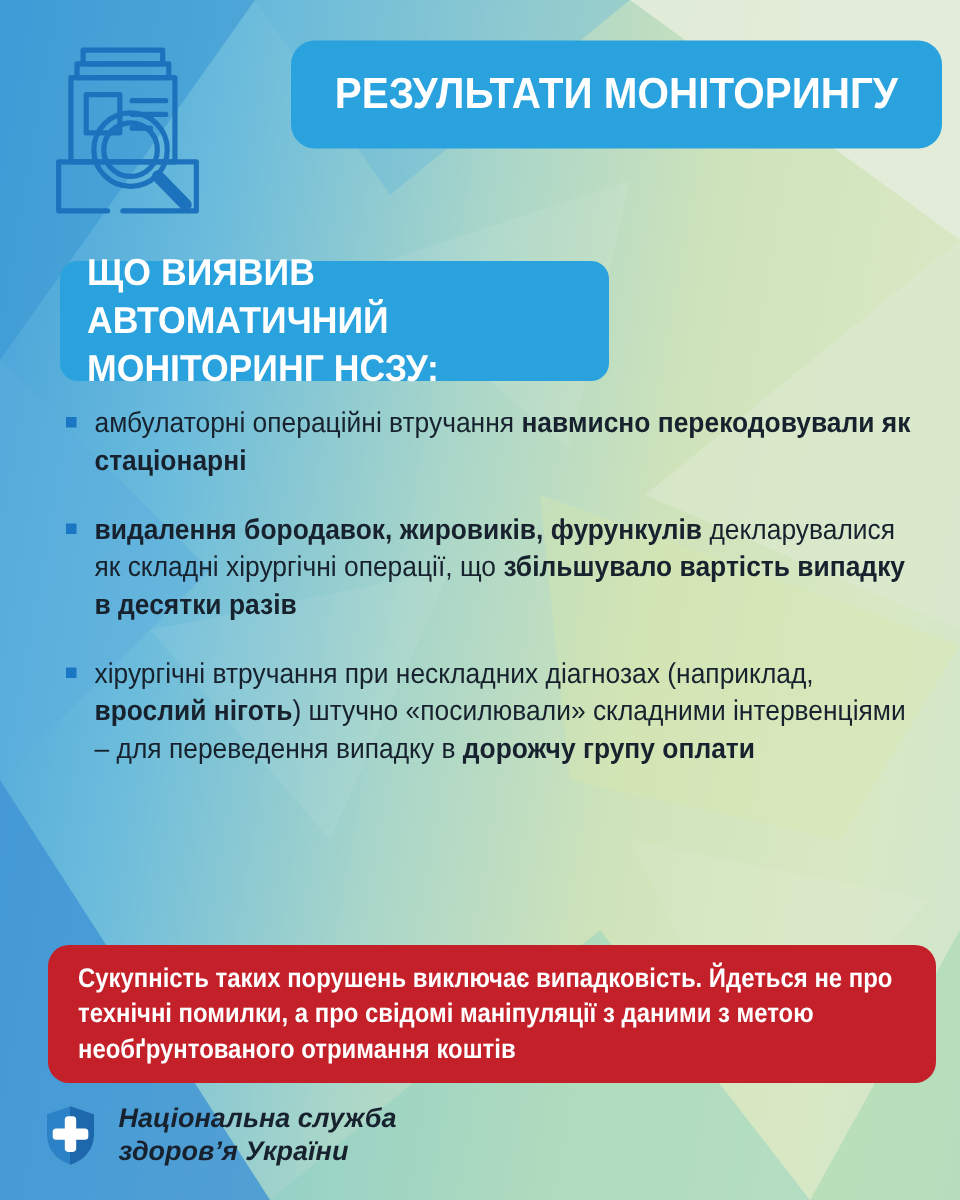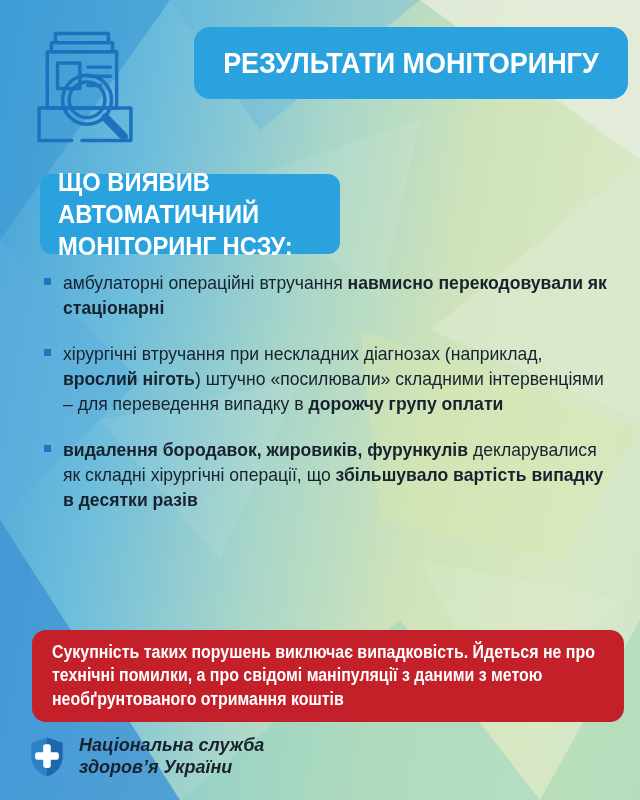--- a/index.html
+++ b/index.html
@@ -12,21 +12,21 @@
   .bg { position:absolute; inset:0; z-index:0; }
 
   .banner-icon { position:absolute; left:34px; top:27px; width:102px; height:120px; color:var(--icon-blue,#1d72bd); z-index:2; }
   .banner-icon svg { width:100%; height:100%; }
 
   .title-pill { position:absolute; left:194px; top:27px; width:434px; height:72px;
     background:var(--accent-blue,#2aa2de); border-radius:16px;
     display:flex; align-items:center; justify-content:center; z-index:2; }
   .title-pill .t { color:#fff; font-weight:bold; font-size:29px; white-space:nowrap; transform:scaleX(.93); }
 
-  .subheader { position:absolute; left:40px; top:174px; width:300px; height:80px;
+  .subheader { position:absolute; left:40px; top:174px; width:366px; height:80px;
     background:var(--accent-blue,#2aa2de); border-radius:12px; padding:8px 18px;
     display:flex; align-items:center; z-index:2; }
   .subheader .t { color:#fff; font-weight:bold; font-size:25px; line-height:1.28;
     white-space:pre-line; transform:scaleX(.95); transform-origin:0 50%; }
 
   .bullets { position:absolute; left:44px; top:270px; width:572px; list-style:none; z-index:2; }
   .bullets li { position:relative; padding-left:19px; margin-bottom:21px;
     font-size:19px; line-height:25px; color:var(--text-dark,#15202b); }
   .bullets li::before { content:""; position:absolute; left:0; top:8px; width:7px; height:7px;
     background:var(--bullet-blue,#1b76c3); }
@@ -83,24 +83,24 @@
 <div class="subheader">
   <span class="t">ЩО ВИЯВИВ АВТОМАТИЧНИЙ
 МОНІТОРИНГ НСЗУ:</span>
 </div>
 
 <ul class="bullets">
   <li>
     <span class="seg"><span>амбулаторні операційні втручання </span><span class="b">навмисно перекодовували як стаціонарні</span></span>
   </li>
   <li>
-    <span class="seg"><span>хірургічні втручання при нескладних діагнозах (наприклад, </span><span class="b">врослий ніготь</span><span>) штучно «посилювали» складними інтервенціями – для переведення випадку в </span><span class="b">дорожчу групу оплати</span></span>
+    <span class="seg"><span class="b">видалення бородавок, жировиків, фурункулів</span><span> декларувалися як складні хірургічні операції, що </span><span class="b">збільшувало вартість випадку в десятки разів</span></span>
   </li>
   <li>
-    <span class="seg"><span class="b">видалення бородавок, жировиків, фурункулів</span><span> декларувалися як складні хірургічні операції, що </span><span class="b">збільшувало вартість випадку в десятки разів</span></span>
+    <span class="seg"><span>хірургічні втручання при нескладних діагнозах (наприклад, </span><span class="b">врослий ніготь</span><span>) штучно «посилювали» складними інтервенціями – для переведення випадку в </span><span class="b">дорожчу групу оплати</span></span>
   </li>
 </ul>
 
 <div class="alert">
   <span class="t">Сукупність таких порушень виключає випадковість. Йдеться не про
 технічні помилки, а про свідомі маніпуляції з даними з метою
 необґрунтованого отримання коштів</span>
 </div>
 
 <div class="footer">

